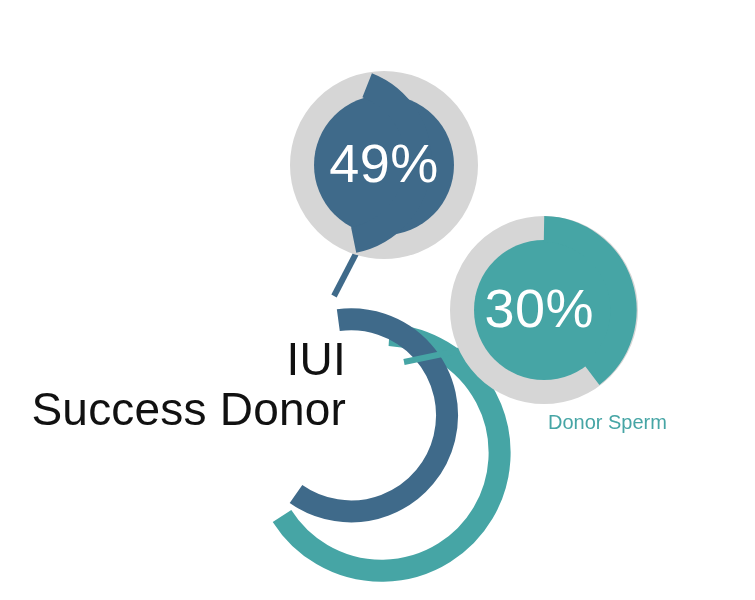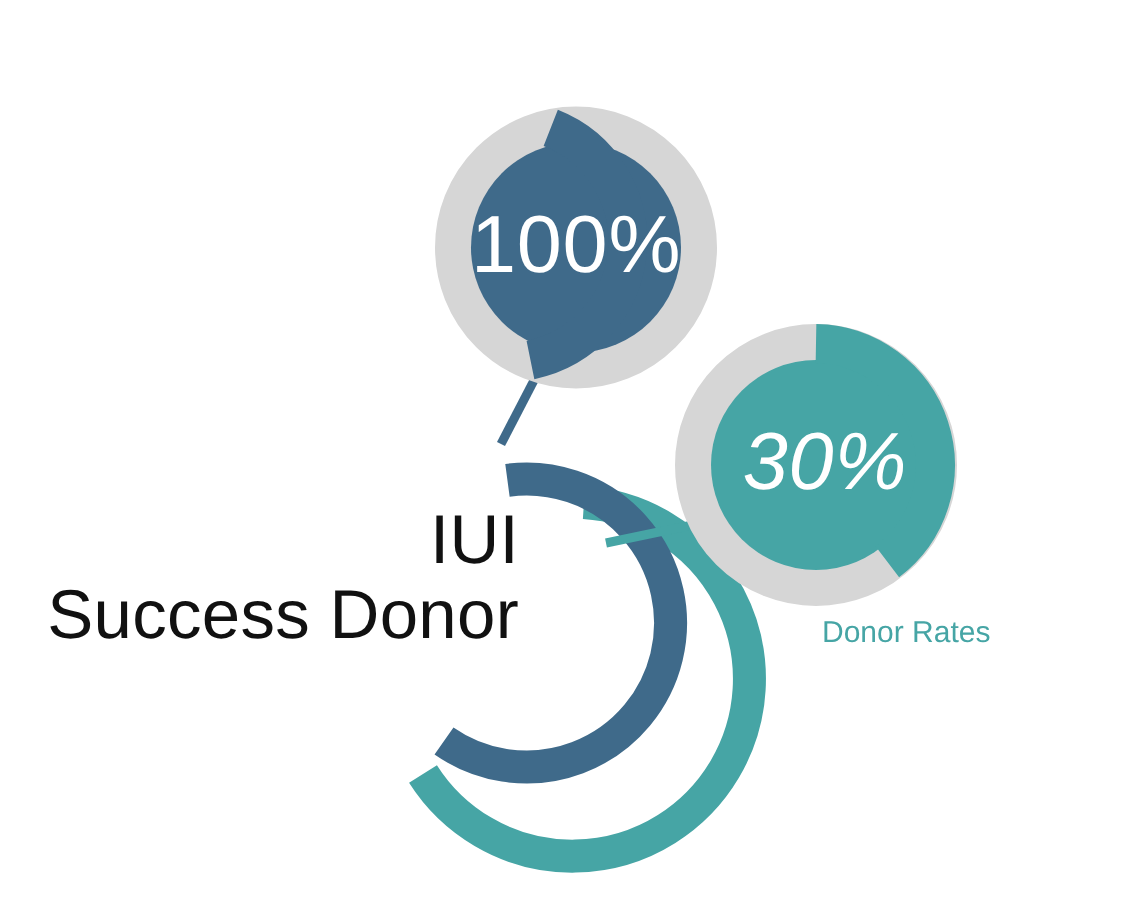--- a/index.html
+++ b/index.html
@@ -46,25 +46,24 @@
     letter-spacing: 0.5px;
     white-space: nowrap;
   }
   .pct-blue {
     left: 314px;
     top: 132px;
     width: 140px;
     text-align: center;
   }
   .pct-teal {
-    left: 480px;
+    left: 454px;
     top: 277px;
     width: 140px;
-    text-align: center;
-    font-style: italic;
+    text-align: right;
   }
 
   .legend {
     position: absolute;
     white-space: nowrap;
   }
   .legend-partner {
     left: 496px;
     top: 135px;
     font-size: 23px;
@@ -101,18 +100,18 @@
     <circle cx="544" cy="310" r="70" fill="#46A5A5"></circle>
 
     <path d="M 544 229 A 81 81 0 0 1 591.55 374.52" fill="none" stroke="#46A5A5" stroke-width="26" stroke-linecap="butt"></path>
   </svg>
 
   <div class="title-block">
     <span class="title-line1">IUI</span>
     <span class="title-line2">Success Donor</span>
   </div>
 
-  <div class="pct pct-blue">100%</div>
+  <div class="pct pct-blue">49%</div>
   <div class="pct pct-teal">30%</div>
 
-  <div class="legend legend-donor">Donor Rates</div>
+  <div class="legend legend-donor">Donor Sperm</div>
 
 </div>
 
 </body></html>

